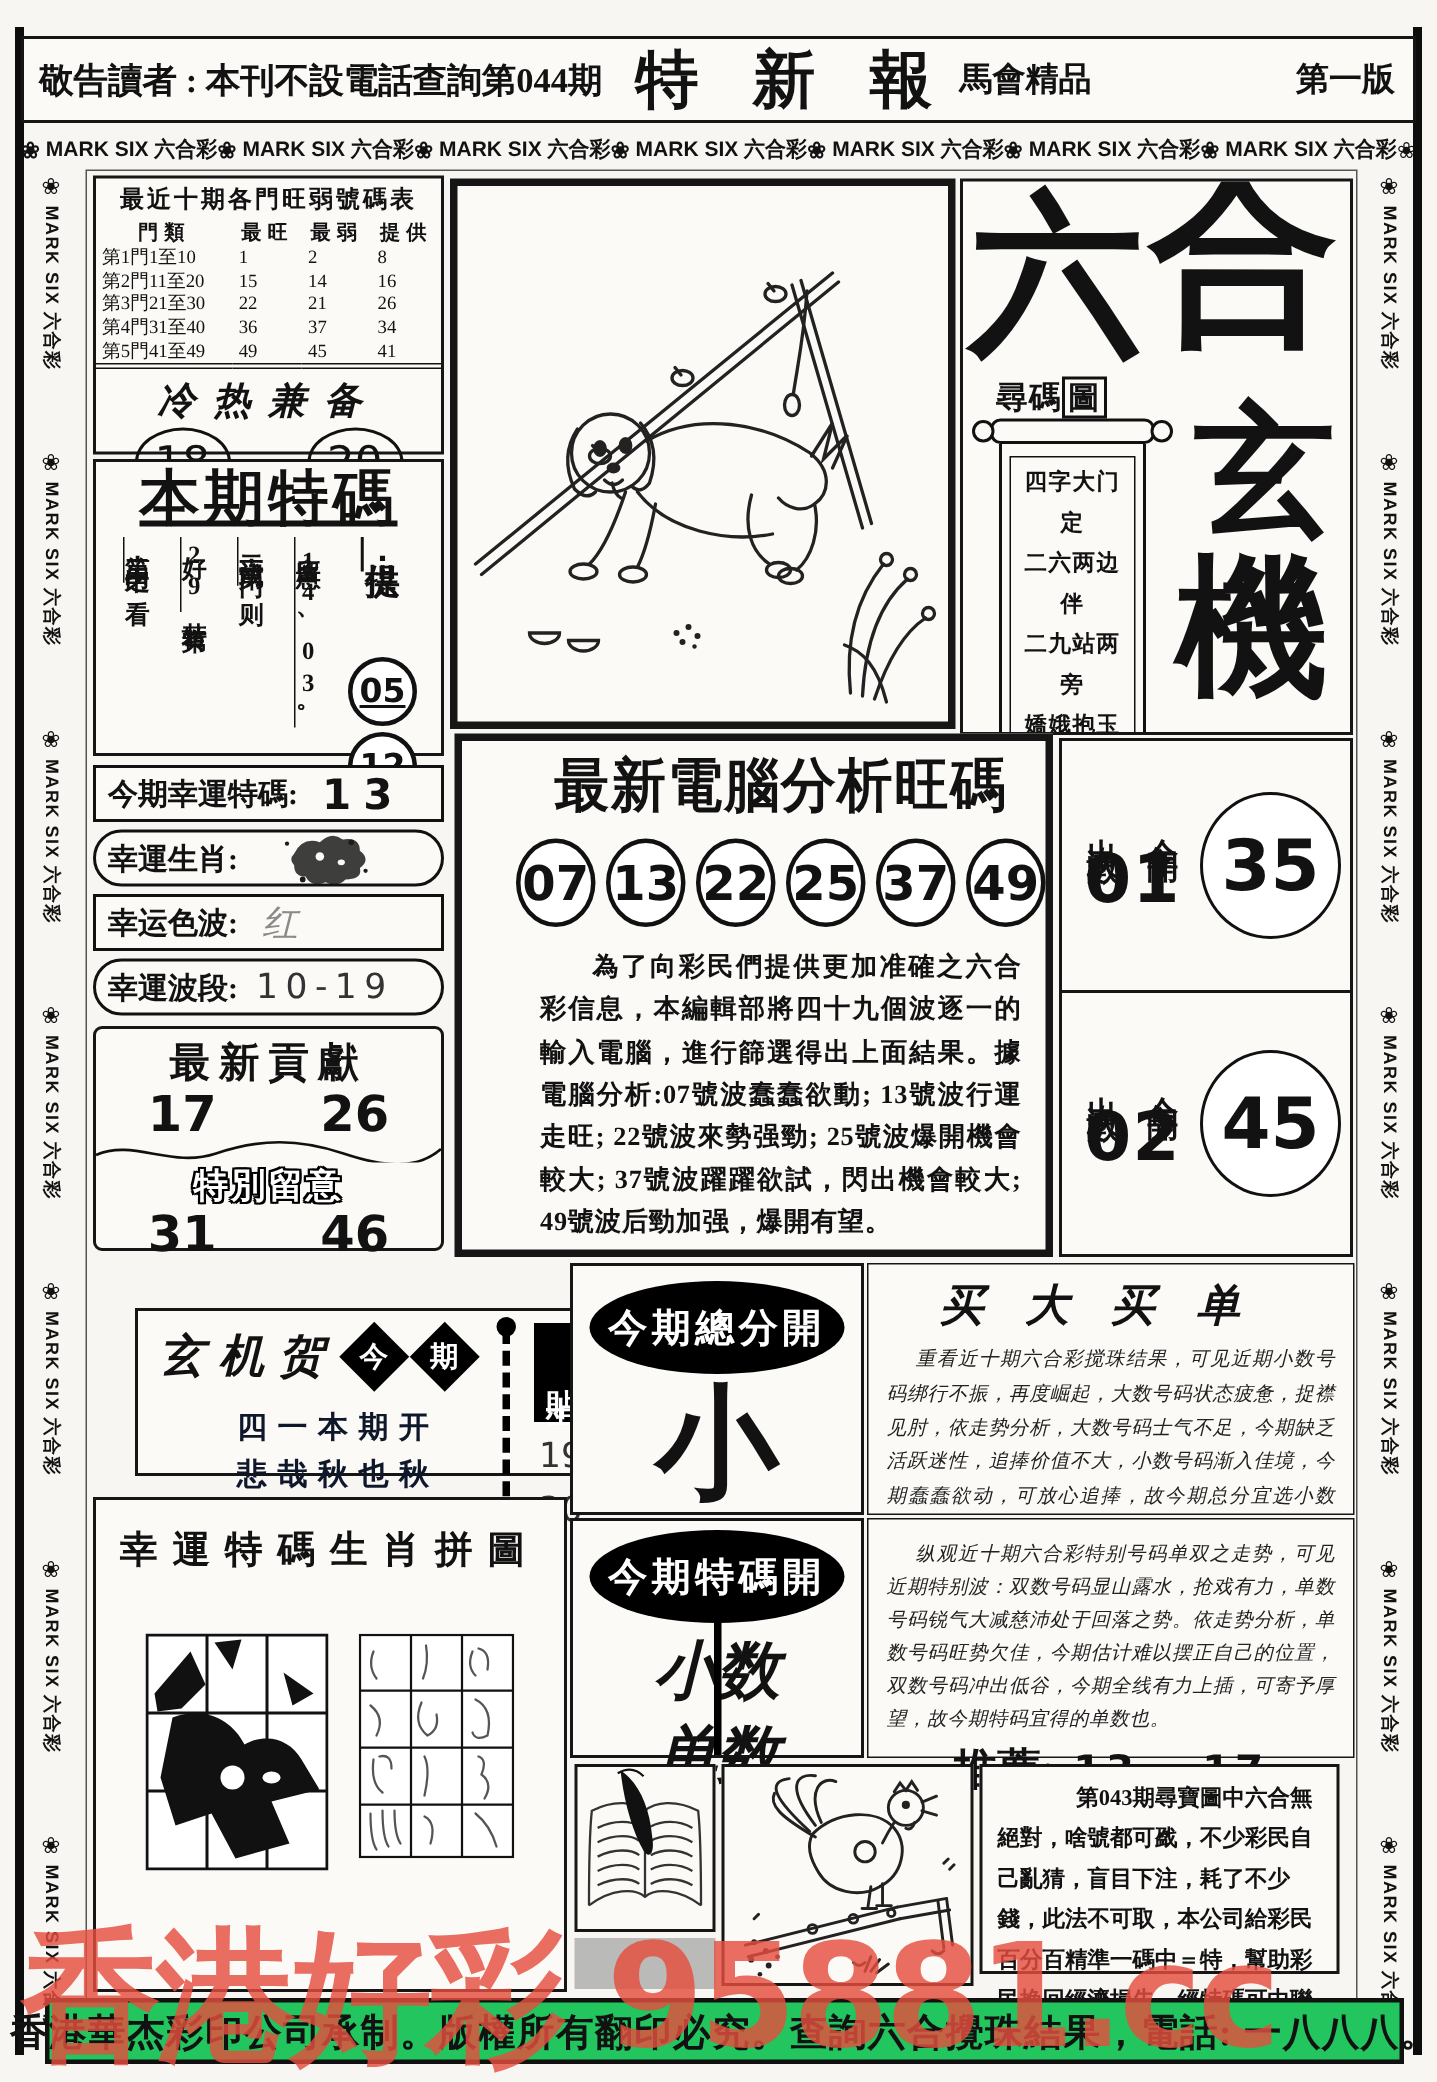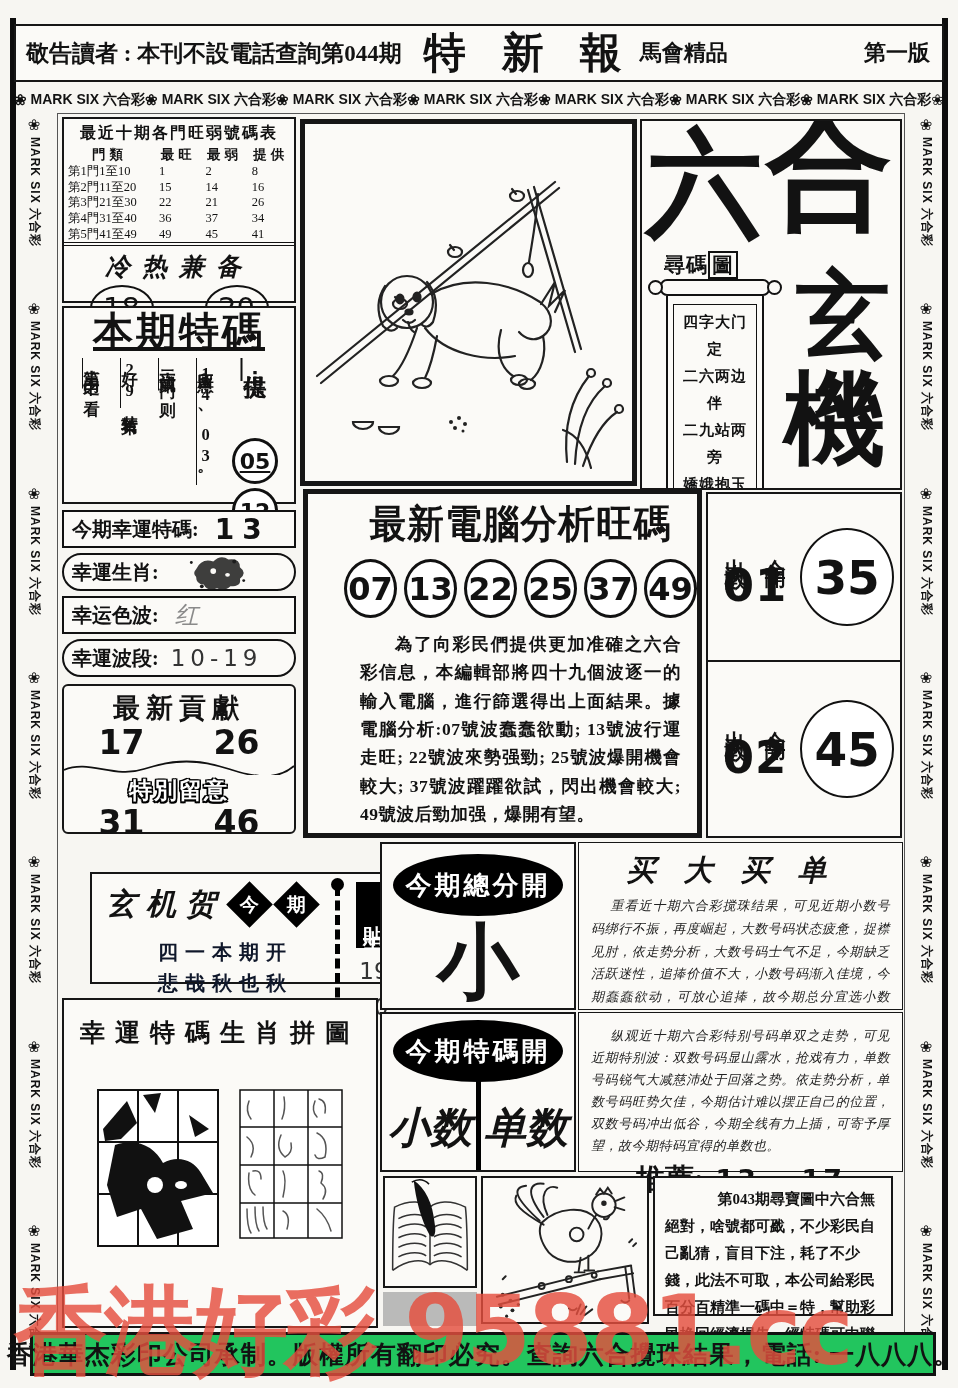--- a/index.html
+++ b/index.html
@@ -102,21 +102,21 @@
   .tipbox{position:absolute;left:264px;top:8px;width:36px;height:66px;background:#000;color:#fff;
         display:flex;align-items:center;justify-content:center;}
   .tipbox>span{writing-mode:vertical-rl;text-orientation:upright;font-size:20px;font-weight:700;letter-spacing:5px;}
   .tipnums{position:absolute;left:260px;top:80px;width:44px;text-align:center;
         font-family:"DejaVu Sans",sans-serif;font-size:23px;line-height:1.55;color:#333;}
   
   .ellipse{width:170px;height:62px;background:#000;border-radius:50%;color:#fff;display:flex;
         align-items:center;justify-content:center;font-size:26px;font-weight:800;letter-spacing:3px;
         margin:10px auto 0 auto;position:relative;z-index:2;}
   .bigchar{text-align:center;font-size:82px;font-weight:600;line-height:1;margin-top:6px;}
-  .split-vals{display:flex;height:84px;margin-top:4px;position:relative;}
+  .split-vals{display:flex;height:84px;margin-top:4px;position:relative;flex-direction:column;}
   .split-vals>div{flex:1;display:flex;align-items:center;justify-content:center;
         font-size:42px;font-weight:800;font-style:italic;}
   .split-divider{position:absolute;left:50%;top:-14px;bottom:0;width:5px;background:#000;margin-left:-2px;}
   
   .hw-title{text-align:center;font-size:29px;font-weight:800;font-style:italic;letter-spacing:28px;
         margin-top:8px;white-space:nowrap;}
   .hw-body{font-size:14.5px;line-height:1.9;padding:4px 12px 0 12px;font-style:italic;letter-spacing:0.5px;
         color:#222;text-align:justify;text-indent:1.5em;font-weight:500;}
   .rec{display:flex;justify-content:center;align-items:baseline;gap:12px;margin-top:2px;}
   .rec-label{font-size:29px;font-weight:900;}

